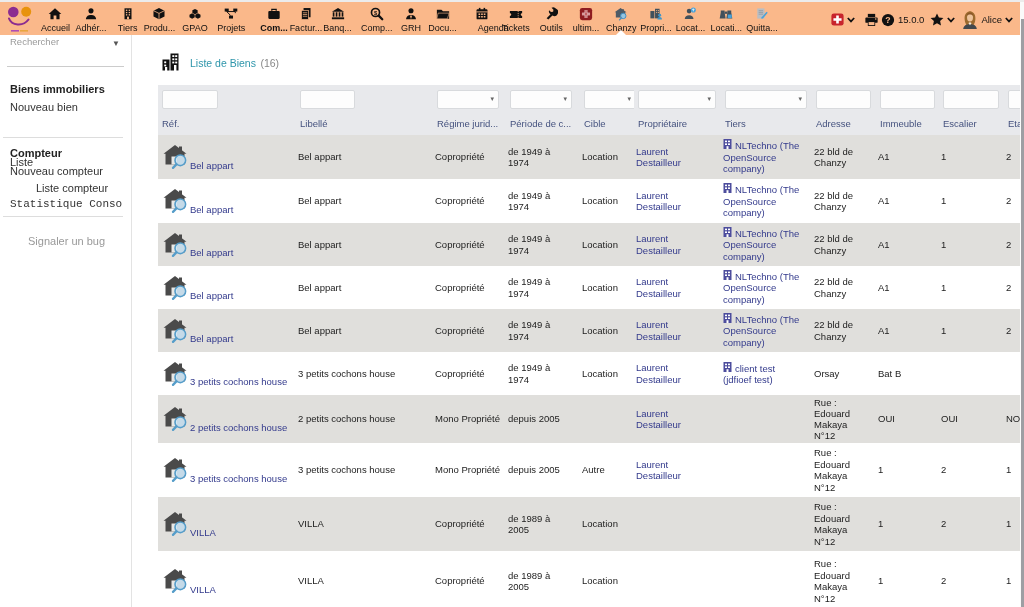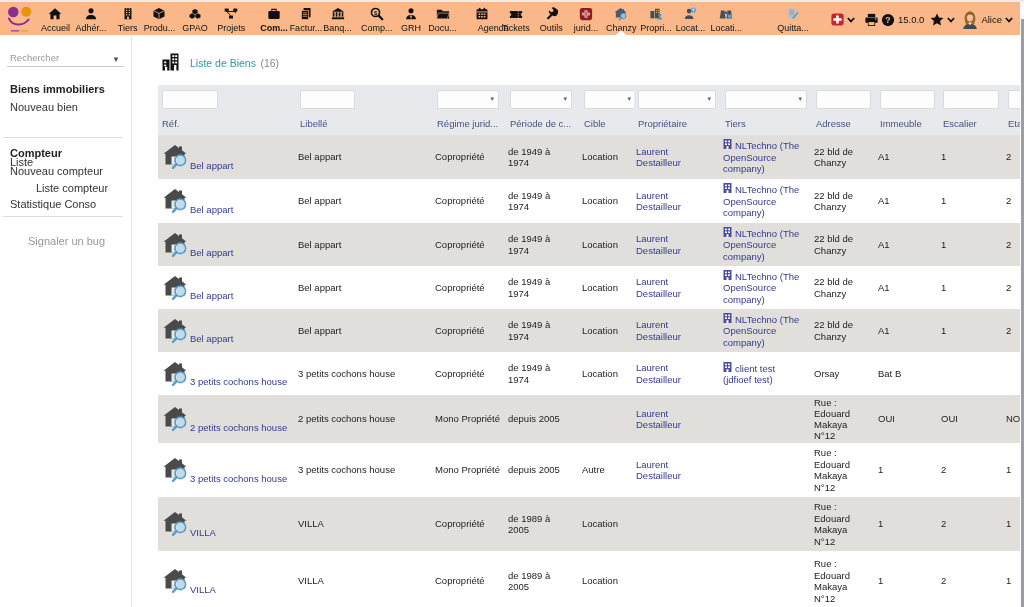--- a/index.html
+++ b/index.html
@@ -6,21 +6,21 @@
 html,body { width:1024px; height:607px; overflow:hidden; font-family:"Liberation Sans", sans-serif; background:#fff; }
 #topstrip { position:absolute; left:0; top:0; width:1024px; height:2px; background:#ececec; }
 #topbar { position:absolute; left:0; top:2px; width:1021px; height:33px; background:#fab88a; }
 #tbright { position:absolute; right:8px; top:8px; display:flex; align-items:center; font-size:9.5px; color:#111; }
 #tbright .ch { margin-left:3px; display:flex; }
 .mi { position:absolute; top:4px; text-align:center; color:#111; font-size:9px; }
 .mi .lbl { display:block; margin-top:2px; white-space:nowrap; }
 .mi svg { display:block; margin:1px auto 0; width:14px; height:14px; }
 #notch { position:absolute; left:616px; top:30px; width:0; height:0; border-left:5px solid transparent; border-right:5px solid transparent; border-bottom:5px solid #ffffff; }
 #sidebar { position:absolute; left:0; top:35px; width:132px; height:572px; background:#fff; border-right:1px solid #e3e3e3; }
-#search { position:absolute; left:10px; top:17px; width:112px; color:#9a9a9a; font-size:9.5px; }
+#search { position:absolute; left:10px; top:1px; width:112px; color:#9a9a9a; font-size:9.5px; }
 #search .arr { position:absolute; right:2px; top:3px; font-size:8px; color:#555; }
 #searchline { position:absolute; left:7px; top:31px; width:117px; height:1px; background:#ccc; }
 .snav { position:absolute; left:10px; font-size:11px; color:#333; white-space:nowrap; }
 .snav.b { font-weight:bold; color:#222; }
 .sep { position:absolute; left:3px; width:120px; height:1px; background:#ddd; }
 #main { position:absolute; left:133px; top:35px; width:891px; height:572px; background:#fff; overflow:hidden; }
 #title { position:absolute; left:29px; top:18px; height:20px; }
 #title .t { color:#2f96ab; font-size:10.5px; }
 #title .c { color:#888; font-size:10.5px; }
 #tablewrap { position:absolute; left:25px; top:50px; width:866px; height:522px; overflow:hidden; }
@@ -210,21 +210,21 @@
         <path d="M13.8 3.2 A4.2 4.2 0 0 0 8.6 2 L10.8 4.2 L10.4 6.6 L8 7 L5.8 4.8 A4.2 4.2 0 0 0 7.4 9.6 L3 14 L5 15.5 L9.6 11 A4.2 4.2 0 0 0 13.8 3.2 Z" fill="#111" transform="translate(0,-1.2)"></path>
       </svg>
       <span class="lbl">Outils</span>
     </div>
 <div class="mi" style="left:559px;width:54px;">
       <svg width="16" height="16" viewBox="0 0 16 16">
         <rect x="1" y="1" width="14" height="14" rx="2.6" fill="#8f1d20"></rect>
         <path d="M8 3.4 V12.6 M3.4 8 H12.6" stroke="#fff" stroke-width="3"></path>
         <path d="M8 3.4 V12.6 M3.4 8 H12.6" stroke="#b5393c" stroke-width="1.4"></path>
       </svg>
-      <span class="lbl">jurid...</span>
+      <span class="lbl">ultim...</span>
     </div>
 <div class="mi" style="left:594.3px;width:54px;">
       <svg width="16" height="16" viewBox="0 0 16 16">
         <rect x="9.4" y="2.4" width="1.8" height="2.6" fill="#4e5b66"></rect>
         <path d="M7.5 1 L14.3 6 L13991 6" fill="none"></path>
         <path d="M7.5 1 L14.3 6 H12.9 V12 H2.1 V6 H0.7 Z" fill="#4e5b66"></path>
         <circle cx="10.6" cy="10.2" r="3.1" fill="#9fcfec" fill-opacity="0.9" stroke="#3f8dc0" stroke-width="1.1"></circle>
         <path d="M8.3 12.6 L6.3 14.7" stroke="#3f8dc0" stroke-width="1.5" stroke-linecap="round"></path>
       </svg>
       <span class="lbl">Chanzy</span>
@@ -255,21 +255,21 @@
     </div>
 <div class="mi" style="left:699.2px;width:54px;">
       <svg width="16" height="16" viewBox="0 0 16 16">
         <path d="M2 4 H6.4 V6.2 L7.6 13.2 H0.8 L2 6.2 Z" fill="#41505c"></path>
         <path d="M9.6 4 H14 V6.2 L15.2 13.2 H8.4 L9.6 6.2 Z" fill="#41505c"></path>
         <rect x="6.4" y="5.2" width="3.2" height="2.6" fill="#41505c"></rect>
         <rect x="10" y="8.6" width="4.6" height="4.2" fill="#4aa2d8"></rect>
       </svg>
       <span class="lbl">Locati...</span>
     </div>
-<div class="mi" style="left:766px;width:54px;">
+<div class="mi" style="left:735px;width:54px;">
       <svg width="16" height="16" viewBox="0 0 16 16">
         <rect x="2.6" y="1.6" width="8.2" height="11.6" fill="#b9bec4"></rect>
         <g stroke="#8d949b" stroke-width="0.8">
           <line x1="4.2" y1="4.2" x2="9.2" y2="4.2"></line>
           <line x1="4.2" y1="6.2" x2="9.2" y2="6.2"></line>
           <line x1="4.2" y1="8.2" x2="9.2" y2="8.2"></line>
         </g>
         <path d="M7.6 11.8 L13.2 5.4 L14.6 6.6 L9 13 L7.2 13.4 Z" fill="#4aa2d8"></path>
       </svg>
       <span class="lbl">Quitta...</span>
@@ -325,21 +325,21 @@
 <div id="sidebar">
   <div id="search">Rechercher<span class="arr">▼</span></div>
   <div id="searchline"></div>
   <div class="snav b" style="top:48px;">Biens immobiliers</div>
   <div class="snav" style="top:66px;">Nouveau bien</div>
   <div class="snav" style="top:83px;margin-top:38px;">Liste</div>
   <div class="sep" style="top:102px;"></div>
   <div class="snav b" style="top:112px;">Compteur</div>
   <div class="snav" style="top:130px;">Nouveau compteur</div>
   <div class="snav" style="top:147px;margin-left:26px;">Liste compteur</div>
-  <div class="snav" style="top:163px;">Statistique Conso</div>
+  <div class="snav" style="top:163px;font-family:Liberation Mono, monospace;">Statistique Conso</div>
   <div class="sep" style="top:181px;"></div>
   <div class="snav" style="top:200px; left:28px; color:#999;">Signaler un bug</div>
 </div>
 <div id="main">
   <div id="title"><svg width="19" height="18" viewBox="0 0 19 18" style="vertical-align:-4px; margin-right:9px;">
         <g fill="#111">
           <rect x="8.5" y="0.5" width="8" height="17"></rect>
           <rect x="0.5" y="6.5" width="7" height="11"></rect>
         </g>
         <g fill="#fff">

